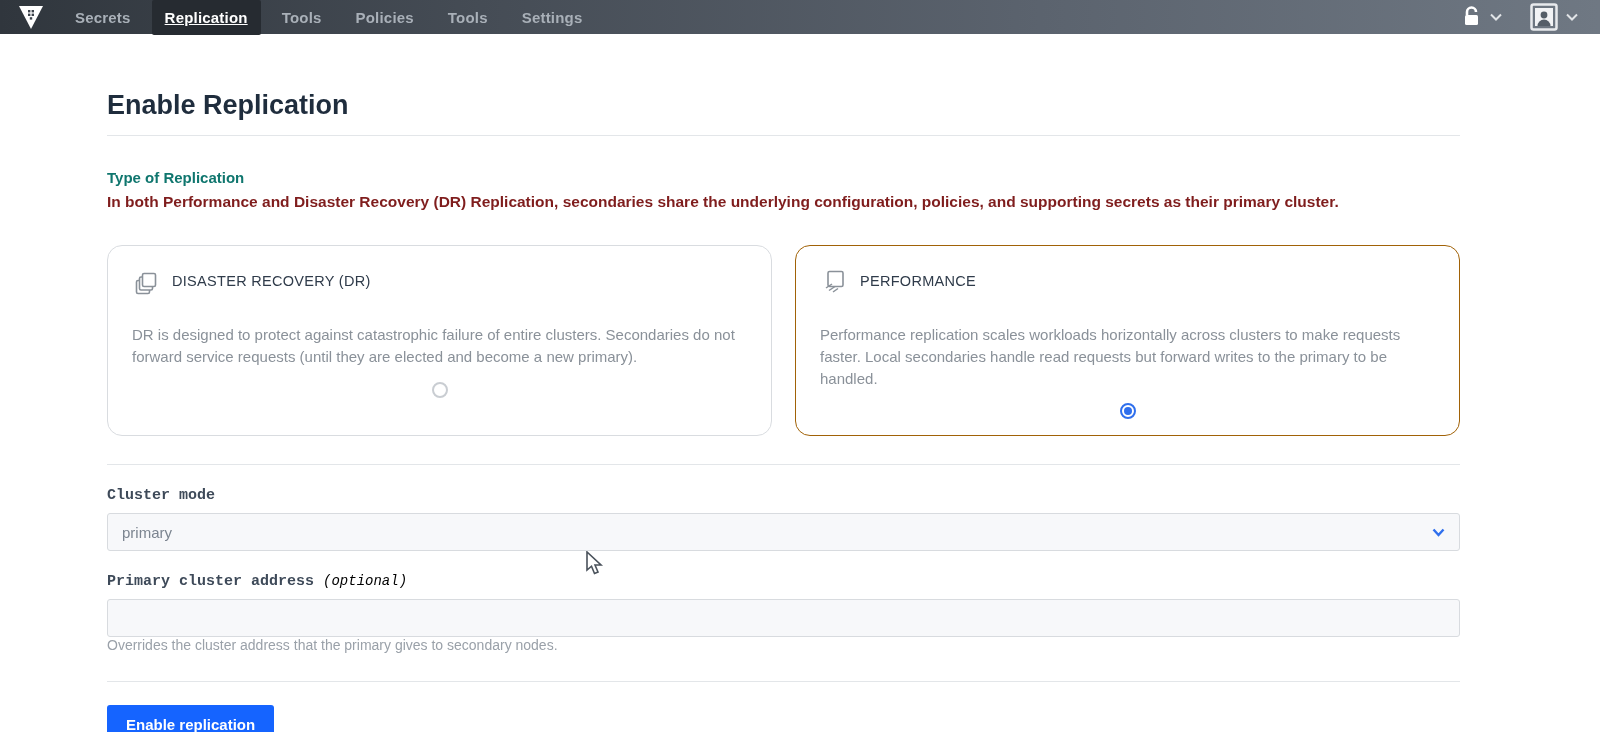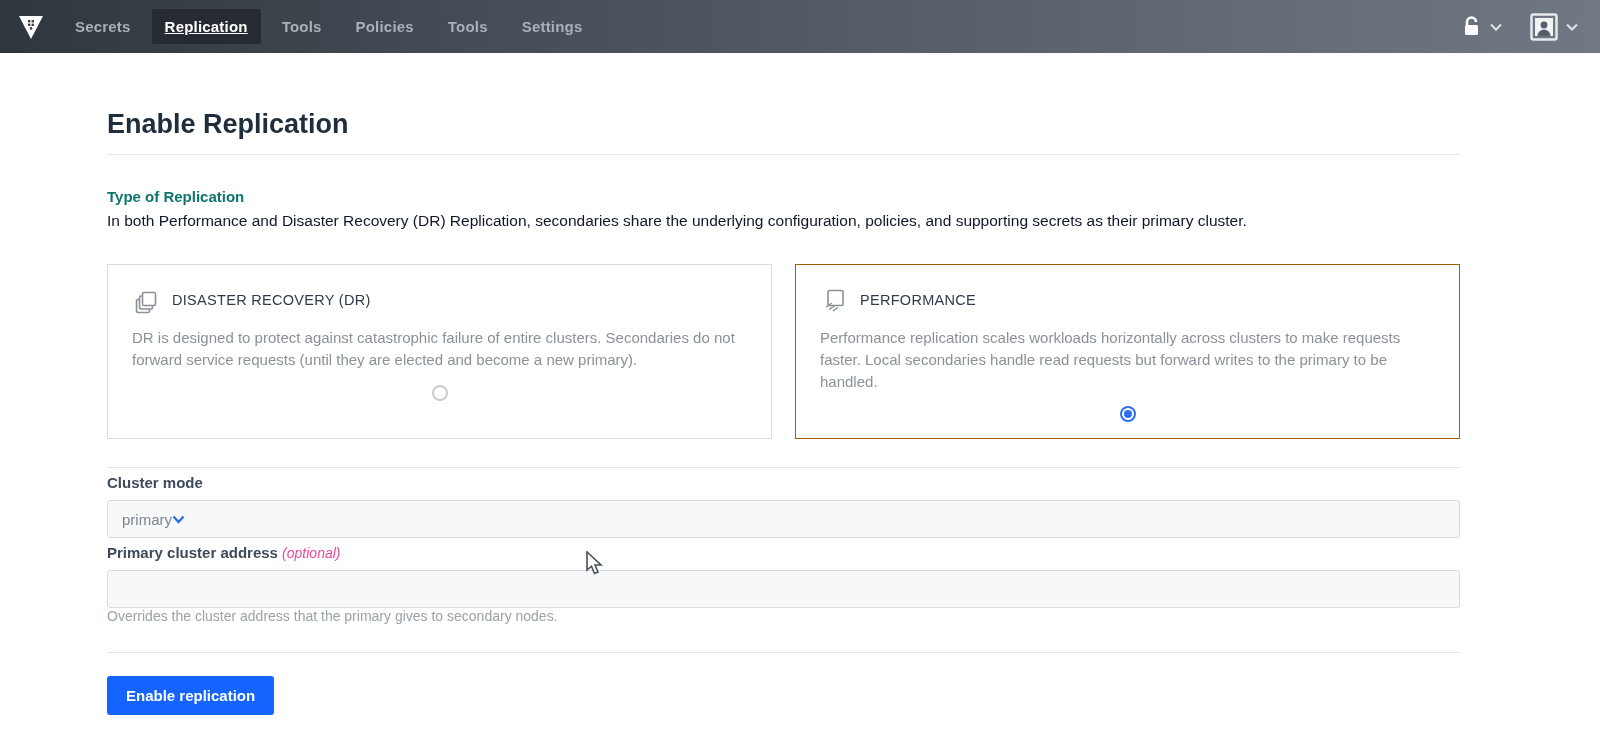--- a/index.html
+++ b/index.html
@@ -1,21 +1,21 @@
 <!DOCTYPE html>
 <html><head>
 <meta charset="utf-8">
 <style>
   * { margin:0; padding:0; box-sizing:border-box; }
   html,body { width:1600px; height:732px; overflow:hidden; background:#ffffff;
               font-family:"Liberation Sans", sans-serif; }
 
   
   .navbar {
-    height:53px; width:100%;
+    height:34px; width:100%;
     background:linear-gradient(90deg,#30363d 0%,#454c55 30%,#5b636e 65%,#6f7883 100%);
     display:flex; align-items:center;
   }
   .logo-wrap { width:62px; display:flex; justify-content:center; align-items:center; }
   .nav-tabs { display:flex; align-items:center; gap:8px; }
   .nav-tab {
     color:#a9b0b8; font-size:15px; font-weight:bold; letter-spacing:.2px;
     padding:9px 13px; border-radius:2px; cursor:pointer; white-space:nowrap;
   }
   .nav-tab.active { background:#262b31; color:#ffffff;text-decoration:underline; }
@@ -26,52 +26,52 @@
   
   .main { padding:0 140px 0 107px; }
   .content { width:1353px; }
 
   .page-title {
     margin-top:56px; font-size:27px; font-weight:bold; color:#1f2d3d;
     padding-bottom:14px; border-bottom:1px solid #e3e6e9;
   }
 
   .section-label { margin-top:33px; font-size:15px; font-weight:bold; color:#0f766e; }
-  .section-desc  { margin-top:7px; font-size:15.5px; color:#0f172a; }
+  .section-desc  { margin-top:7px; font-size:15.5px; color:#7f1d1d;font-weight:bold; }
 
   
   .cards { margin-top:34px; display:flex; gap:23px; }
   .card {
-    flex:1; border:1px solid #d9dce0; border-radius:0; background:#fff;
+    flex:1; border:1px solid #d9dce0; border-radius:15px; background:#fff;
     padding:20px 24px 16px 24px; min-height:153px; cursor:pointer;
   }
   .card.selected { border:1px solid #a16207; }
   .card-head { display:flex; align-items:center; gap:10px; }
   .card-title { font-size:14.5px; color:#2f3b4a; letter-spacing:.3px; }
-  .card-desc { margin-top:12px; font-size:15px; line-height:1.45; color:#8a9199; }
+  .card-desc { margin-top:28px; font-size:15px; line-height:1.45; color:#8a9199; }
   .card-radio-row { display:flex; justify-content:center; margin-top:14px; }
 
   .radio {
     width:16px; height:16px; border-radius:50%; border:2px solid #c9cdd2; background:#fff;
     display:inline-flex; align-items:center; justify-content:center;
   }
   .radio.checked { border:2px solid #2f6fed; }
   .radio.checked::after { content:""; width:8px; height:8px; border-radius:50%; background:#2f6fed; }
 
   .hr { border:none; border-top:1px solid #e3e6e9; margin-top:28px; }
 
   
-  .field-label { margin-top:6px; font-size:15px; font-weight:bold; color:#3e4a59; }
-  .field-label .optional { font-weight:normal; font-style:italic; color:#ec4899; font-size:14px; }
+  .field-label { margin-top:22px; font-size:15px; font-weight:bold; color:#3e4a59;font-family:Liberation Mono, monospace; }
+  .field-label .optional { font-weight:normal; font-style:italic; color:#000000; font-size:14px; }
   .select-box, .text-input {
     margin-top:9px; width:100%; height:38px; border:1px solid #d8dbdf; border-radius:3px;
     background:#f7f8fa; display:flex; align-items:center; padding:0 14px;
     font-size:15px; color:#7c8590;
   }
-  .select-box { cursor:pointer; }
+  .select-box { justify-content:space-between; cursor:pointer; }
   .text-input { cursor:text; }
   .text-input input {
     border:none; outline:none; background:transparent; width:100%;
     font-size:15px; color:#3e4a59; font-family:"Liberation Sans", sans-serif;
   }
   .help-text { font-size:14px; color:#9aa1a9; }
 
   .btn-primary {
     margin-top:23px; display:inline-block; background:#1564ff; color:#fff;
     font-size:15px; font-weight:bold; border:none; border-radius:3px;

